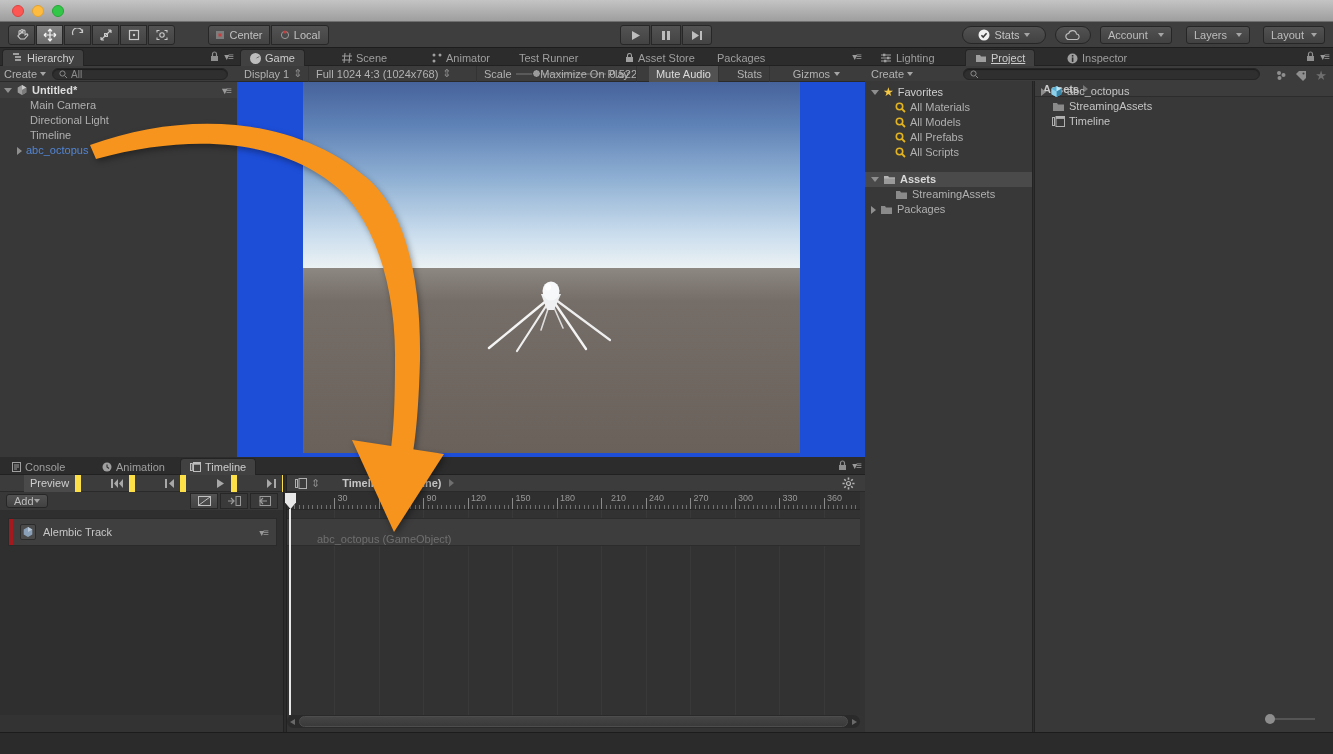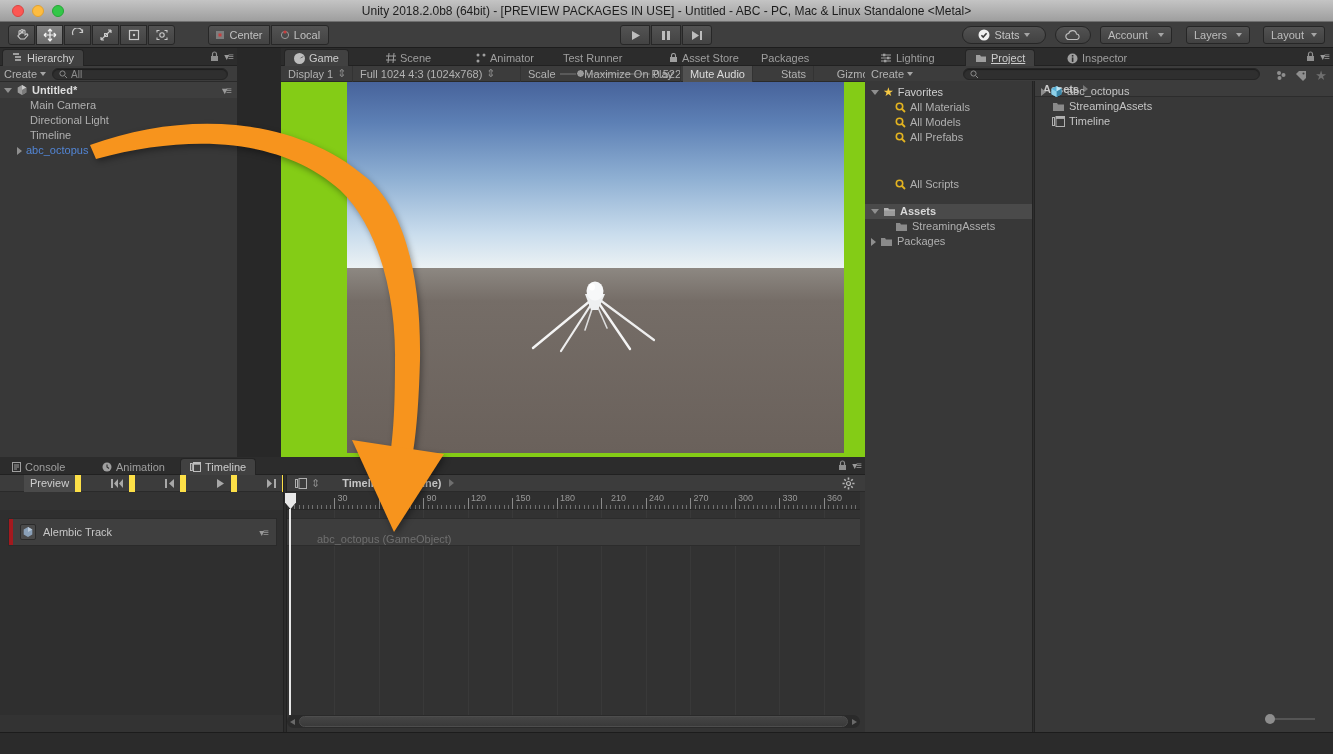--- a/index.html
+++ b/index.html
@@ -59,21 +59,21 @@
   .tri.right { border-top:4px solid transparent; border-bottom:4px solid transparent; border-left:5px solid #8f8f8f; }
 
   
   .hierarchy { left:0; top:48px; width:237px; height:409px; }
   .hierarchy .scenehead { position:absolute; left:0; right:0; top:34px; height:16px; background:#3e3e3e;
     display:flex; align-items:center; gap:4px; padding-left:4px; color:#dedede; font-weight:bold; }
   .hier-items { position:absolute; left:0; right:0; top:50px; }
   .blue { color:#5285d4 !important; }
 
   
-  .gamepanel { left:237px; top:48px; width:628px; height:409px; background:#84cc16;margin-left:44px; }
+  .gamepanel { left:237px; top:48px; width:628px; height:409px; background:#1d4ed8; }
   .gamepanel .subbar { display:flex; align-items:center; }
   .gsb { height:16px; display:flex; align-items:center; padding:0 7px; gap:4px; border-right:1px solid #333; color:#b2b2b2; white-space:nowrap; }
   .gsb.on { background:#525252; color:#dcdcdc; }
   .slider { width:90px; height:2px; background:#5a5a5a; position:relative; }
   .slider .knob { position:absolute; top:-4px; width:9px; height:9px; border-radius:50%;
     background:#9a9a9a; border:1px solid #2a2a2a; }
   .gameframe { position:absolute; left:66px; top:34px; width:497px; height:371px; }
   .sky { position:absolute; left:0; top:0; width:100%; height:50.2%;
     background:linear-gradient(#47639b 0%, #5d80b5 22%, #8fb0d3 52%, #cadded 82%, #ecf2f4 100%); }
   .ground { position:absolute; left:0; bottom:0; width:100%; height:49.8%;
@@ -137,21 +137,20 @@
     filter:drop-shadow(2px 3px 3px rgba(0,0,0,0.35)); }
   svg { flex:none; }
 </style>
 </head>
 <body>
 
 <div class="panel titlebar">
   <div class="tl" style="left:12px;background:#fc5753;border:1px solid #d94542;"></div>
   <div class="tl" style="left:32px;background:#fdbc40;border:1px solid #dfa133;"></div>
   <div class="tl" style="left:52px;background:#33c748;border:1px solid #27a537;"></div>
-  <div class="title">Unity 2018.2.0b8 (64bit) - [PREVIEW PACKAGES IN USE] - Untitled - ABC - PC, Mac &amp; Linux Standalone &lt;Metal&gt;</div>
 </div>
 
 <div class="panel maintoolbar">
 
   <div class="toolbtn" style="left:8px;width:27px;border-radius:3px 0 0 3px;">
     <svg width="14" height="14" viewBox="0 0 14 14">
         <path d="M4 7V3.5a1 1 0 012 0V6m0-3.5V2.5a1 1 0 012 0V6m0-3a1 1 0 012 0v4l1.5-1a1 1 0 011 1.7L9.5 11H5.5L3 8.2A1 1 0 014 7z" fill="none" stroke="#c9c9c9" stroke-width="1.1"></path>
       </svg>
   </div>
   <div class="toolbtn sel" style="left:36px;width:27px;">
@@ -352,21 +351,21 @@
     <div class="gsb" style="border-right:none;">
       <span>Scale</span>
       <div class="slider">
           <div class="knob" style="left:16px;"></div>
         </div>
       <span>0.522</span>
     </div>
     <div class="gsb" style="position:absolute;right:228px;">
         <span>Maximize On Play</span>
       </div>
-    <div class="gsb on" style="position:absolute;right:156px;">
+    <div class="gsb on" style="position:absolute;right:146px;">
         <span>Mute Audio</span>
       </div>
     <div class="gsb" style="position:absolute;right:95px;">
         <span>Stats</span>
       </div>
     <div class="gsb" style="position:absolute;right:18px;border-right:none;">
       <span>Gizmos</span>
         <span class="caret"></span>
     </div>
   </div>
@@ -465,21 +464,21 @@
         </svg>
       <span>All Models</span>
     </div>
     <div class="trow" style="padding-left:30px;">
       <svg width="11" height="11" viewBox="0 0 11 11">
           <circle cx="4.5" cy="4.5" r="3.2" fill="none" stroke="#e3b320" stroke-width="1.6"></circle>
           <path d="M7 7l3 3" stroke="#e3b320" stroke-width="1.8"></path>
         </svg>
       <span>All Prefabs</span>
     </div>
-    <div class="trow" style="padding-left:30px;margin-top:32px;">
+    <div class="trow" style="padding-left:30px;">
       <svg width="11" height="11" viewBox="0 0 11 11">
           <circle cx="4.5" cy="4.5" r="3.2" fill="none" stroke="#e3b320" stroke-width="1.6"></circle>
           <path d="M7 7l3 3" stroke="#e3b320" stroke-width="1.8"></path>
         </svg>
       <span>All Scripts</span>
     </div>
     <div style="height:12px;"></div>
     <div class="trow selrow" style="padding-left:6px;">
       <span class="tri down"></span>
       <svg width="13" height="11" viewBox="0 0 13 11">
@@ -611,20 +610,46 @@
           <path d="M3 0H0v10h3M11 0h3v10h-3" fill="none" stroke="#a8a8a8" stroke-width="1.3"></path>
           <path d="M5 1.5l5 3.5-5 3.5z" fill="#a8a8a8"></path>
         </svg>
     </div>
     <div class="framefield"><span>0</span></div>
     <div class="tbtn" style="border-right:none;margin-left:6px;">
         <span>Local</span>
       </div>
   </div>
 
+  <div class="tl-toolbar2">
+    <div class="ddbtn" style="left:6px;top:2px;width:42px;height:14px;">
+      <span>Add</span>
+        <span class="caret"></span>
+    </div>
+    <div class="abs" style="left:190px;top:1px;display:flex;gap:2px;">
+      <div class="toolbtn" style="position:static;height:16px;width:28px;">
+        <svg width="13" height="10" viewBox="0 0 13 10">
+            <rect x="0.5" y="0.5" width="12" height="9" fill="none" stroke="#c0c0c0"></rect>
+            <path d="M1 9L12 1" stroke="#c0c0c0"></path>
+          </svg>
+      </div>
+      <div class="toolbtn" style="position:static;height:16px;width:28px;background:#3a3a3a;">
+        <svg width="13" height="10" viewBox="0 0 13 10">
+            <path d="M0 5h5M3 2l3 3-3 3" fill="none" stroke="#9a9a9a" stroke-width="1.2"></path>
+            <rect x="8" y="0.5" width="4.5" height="9" fill="none" stroke="#9a9a9a"></rect>
+          </svg>
+      </div>
+      <div class="toolbtn" style="position:static;height:16px;width:28px;background:#3a3a3a;">
+        <svg width="13" height="10" viewBox="0 0 13 10">
+            <rect x="2" y="0.5" width="10.5" height="9" fill="none" stroke="#9a9a9a"></rect>
+            <path d="M9 5H2M5 2L2 5l3 3" fill="none" stroke="#9a9a9a" stroke-width="1.2"></path>
+          </svg>
+      </div>
+    </div>
+  </div>
 
   <div class="tl-header-right">
     <svg width="12" height="11" viewBox="0 0 12 11" style="margin-left:8px;">
         <rect x="0.5" y="1.5" width="2" height="8" fill="none" stroke="#b0b0b0"></rect>
         <rect x="4" y="0.5" width="7.5" height="10" fill="none" stroke="#b0b0b0"></rect>
       </svg>
     <span style="margin-left:4px;color:#8c8c8c;">⇕</span>
     <span style="margin-left:22px;font-weight:bold;">Timeline (Timeline)</span>
     <span class="tri right" style="margin-left:8px;border-left-color:#6f6f6f;"></span>
     <svg width="13" height="13" viewBox="0 0 13 13" style="position:absolute;right:10px;top:2px;">

